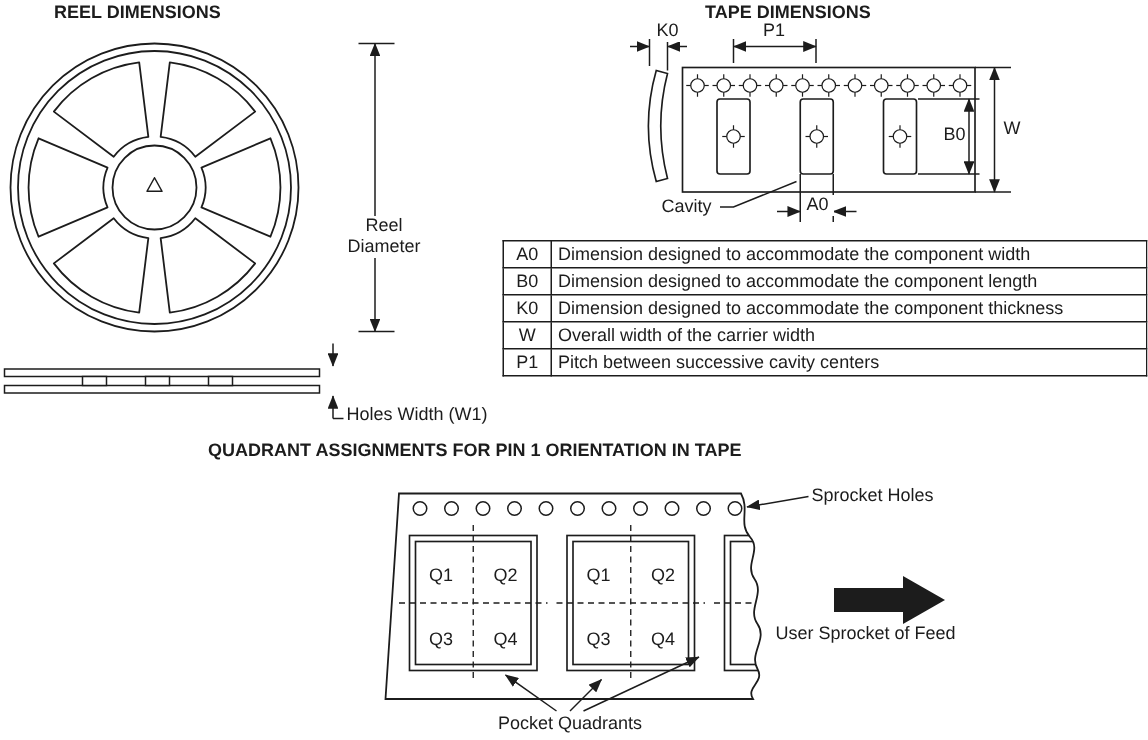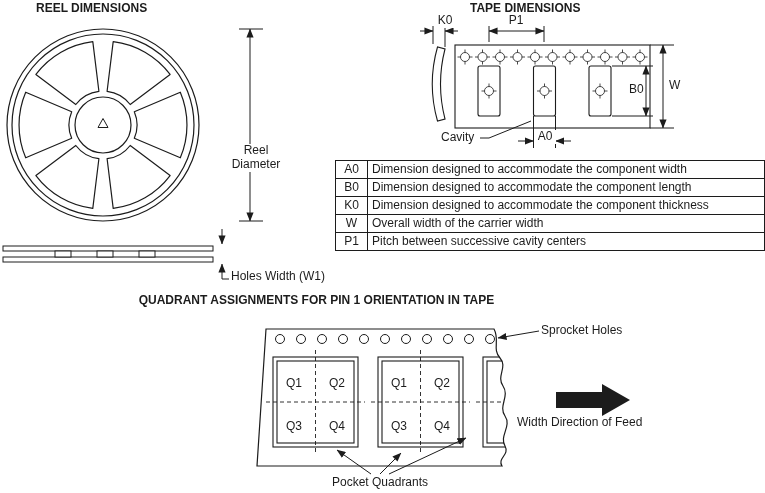--- a/index.html
+++ b/index.html
@@ -219,14 +219,14 @@
 <div class="qlbl" style="left:325px; top:376px;">Q2</div>
 <div class="qlbl" style="left:282px; top:419px;">Q3</div>
 <div class="qlbl" style="left:325px; top:419px;">Q4</div>
 
 <div class="qlbl" style="left:387px; top:376px;">Q1</div>
 <div class="qlbl" style="left:430px; top:376px;">Q2</div>
 <div class="qlbl" style="left:387px; top:419px;">Q3</div>
 <div class="qlbl" style="left:430px; top:419px;">Q4</div>
 
 <div class="lbl" style="left:541px; top:324px;">Sprocket Holes</div>
-<div class="lbl" style="left:517px; top:416px;">Width Direction of Feed</div>
+<div class="lbl" style="left:517px; top:416px;">User Sprocket of Feed</div>
 <div class="lbl" style="left:332px; top:476px;">Pocket Quadrants</div>
 
 </body></html>

